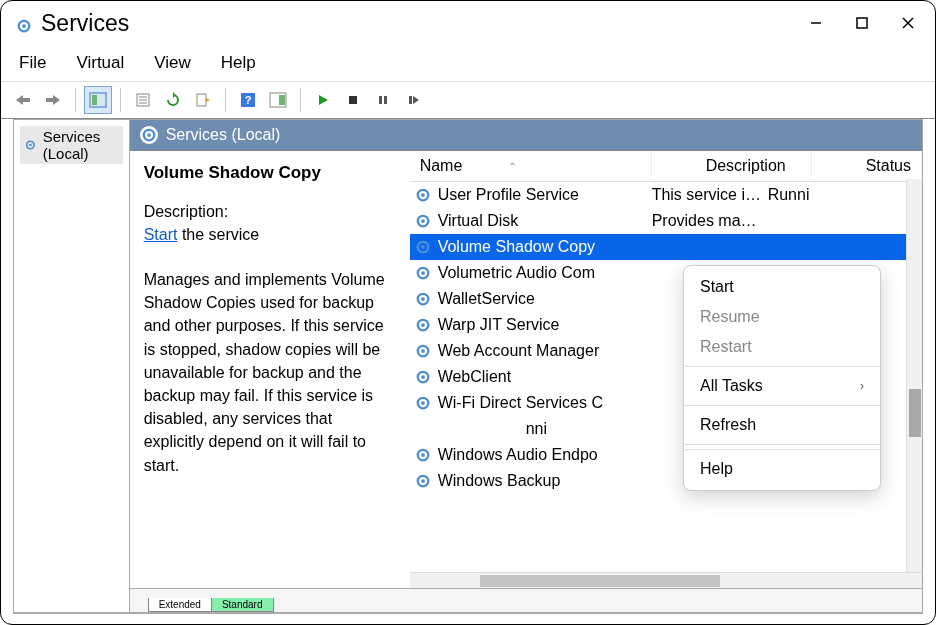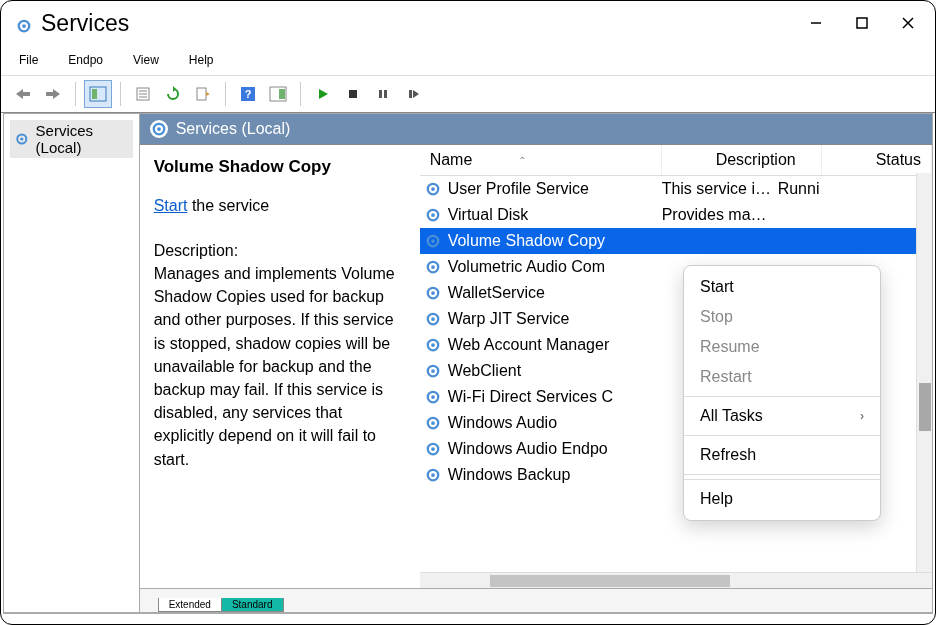--- a/index.html
+++ b/index.html
@@ -2,27 +2,27 @@
 <html><head>
 <meta charset="utf-8">
 <style>
 * { box-sizing: border-box; margin: 0; padding: 0; }
 body { font-family: "Segoe UI", Arial, sans-serif; font-size: 14px; color: #000; background: #fff; }
 .window { width: 936px; height: 625px; border: 1px solid #000; border-radius: 12px; overflow: hidden; display: flex; flex-direction: column; background: #fff; position: relative; }
 .titlebar { display: flex; align-items: center; height: 44px; padding: 0 4px 0 14px; }
 .titlebar .title { display: flex; align-items: center; gap: 8px; font-size: 23px; flex: 1; }
 .titlebar .wctrls { display: flex; gap: 0; }
 .wctrl { width: 46px; height: 44px; display: flex; align-items: center; justify-content: center; font-size: 15px; }
-.menubar { display: flex; gap: 22px; padding: 6px 14px; font-size: 12px; }
+.menubar { display: flex; gap: 22px; padding: 6px 14px; font-size: 17px; }
 .menubar span { padding: 2px 4px; }
 .toolbar { display: flex; align-items: center; gap: 2px; padding: 4px 8px; border-top: 1px solid #ddd; border-bottom: 1px solid #888; }
 .tbtn { width: 28px; height: 28px; display: flex; align-items: center; justify-content: center; border: 1px solid transparent; }
 .tbtn.active { border: 1px solid #7aa7d6; background: #d6e8fa; }
 .tdiv { width:1px; height:24px; background:#ccc; margin:0 6px; }
-.body { display: flex; flex: 1; overflow: hidden; border-bottom: 1px solid #aaa; margin: 0 2px; }
+.body { display: flex; flex: 1; overflow: hidden; border-bottom: 1px solid #aaa; margin: 0 12px; }
 .leftpane { width: 172px; border: 1px solid #aaa; border-right: 1px solid #aaa; padding: 6px 6px; }
 .leftpane .treeitem { display: flex; align-items: center; gap: 6px; background: #e8e8e8; padding: 2px 4px; font-size: 15px; }
 .main { flex: 1; border: 1px solid #aaa; border-left: none; display: flex; flex-direction: column; position: relative; }
 .panehdr { background: #6e8db0; color: #fff; padding: 6px 10px; display: flex; align-items: center; gap: 8px; font-size: 16px; border-bottom: 1px solid #888; }
 .panehdr .gg { background:#fff; border-radius:50%; }
 .panebody { flex: 1; display: flex; overflow: hidden; background: #fff; }
 .detail { width: 280px; padding: 10px 14px; font-size: 16px; line-height: 1.45; }
 .detail .svctitle { font-weight: bold; font-size: 17px; margin-bottom: 14px; }
 .detail a { color: #0b5dcc; text-decoration: underline; }
 .svclist { flex: 1; position: relative; font-size: 16px; overflow: hidden; border-left:0; }
@@ -31,21 +31,21 @@
 .col-name { width: 242px; display:flex; align-items:center; gap:6px; }
 .col-desc { width: 116px; }
 .col-stat { flex:1; }
 .row { display: flex; align-items: center; height: 26px; }
 .row.sel { background: #0a66e8; color: #fff; }
 .row .c1 { width:242px; display:flex; align-items:center; gap:6px; padding-left:4px; white-space:nowrap; overflow:hidden; }
 .row .c2 { width:116px; white-space:nowrap; overflow:hidden; text-overflow:ellipsis; }
 .row .c3 { flex:1; white-space:nowrap; overflow:hidden; }
 .tabstrip { display:flex; border-top:1px solid #aaa; background:#f5f5f5; padding-left:18px; height:24px; align-items:flex-end; font-size:10px; }
 .tab { padding:1px 10px; border:1px solid #888; border-top:none; background:#fff; margin-right:-1px; }
-.tab.inactive { background:#14b8a6; }
+.tab.inactive { background:#86efac; }
 .ctxmenu { position:absolute; right:54px; top:264px; width:198px; background:#fff; border:1px solid #ccc; box-shadow:0 6px 20px rgba(0,0,0,0.18); border-radius:8px; padding:6px 0; font-size:16px; z-index: 50; }
 .ctxmenu .mi { padding:6px 16px; }
 .ctxmenu .mi.disabled { color:#888; }
 .ctxmenu .mi.bold { font-weight:bold; }
 .ctxmenu .mi.sub { display:flex; justify-content:space-between; align-items:center; }
 .ctxmenu hr { border:none; border-top:1px solid #ddd; margin:4px 0; }
 .gear { display:inline-block; width:18px; height:18px; }
 .hscroll { position:absolute; left:0; right:0; bottom:0; height:16px; background:#f0f0f0; border-top:1px solid #ddd; }
 .hscroll .thumb { position:absolute; left:70px; width:240px; top:2px; height:12px; background:#c4c4c4; }
 .vscroll { position:absolute; right:0; top:28px; bottom:16px; width:16px; background:#f0f0f0; border-left:1px solid #ddd; }
@@ -84,21 +84,21 @@
           <svg width="14" height="14">
             <line x1="2" y1="2" x2="12" y2="12" stroke="#000" stroke-width="1.5"></line>
             <line x1="12" y1="2" x2="2" y2="12" stroke="#000" stroke-width="1.5"></line>
           </svg>
         </div>
     </div>
   </div>
 
   <div class="menubar">
     <span>File</span>
-    <span>Endpo</span>
+    <span>Virtual</span>
     <span>View</span>
     <span>Help</span>
   </div>
 
   <div class="toolbar">
     <div class="tbtn">
         <svg width="18" height="14">
           <polygon points="9,2 2,7 9,12" fill="#888"></polygon>
           <rect x="9" y="5" width="7" height="4" fill="#888"></rect>
         </svg>
@@ -191,24 +191,24 @@
         <span class="gear gg"><svg class="gearsvg" viewBox="0 0 24 24">
               <circle cx="12" cy="12" r="7" fill="none" stroke="#4a8fd6" stroke-width="3"></circle>
               <circle cx="12" cy="12" r="2.5" fill="#4a8fd6"></circle>
             </svg></span>
         <span>Services (Local)</span>
       </div>
 
       <div class="panebody">
         <div class="detail">
           <div class="svctitle">Volume Shadow Copy</div>
+          <div>Description:</div>
           <div style="margin-bottom:22px;">
             <a href="#">Start</a><span> the service</span>
           </div>
-          <div>Description:</div>
           <div>Manages and implements Volume Shadow Copies used for backup and other purposes. If this service is stopped, shadow copies will be unavailable for backup and the backup may fail. If this service is disabled, any services that explicitly depend on it will fail to start.</div>
         </div>
 
         <div class="svclist">
           <div class="listhdr">
             <div class="col-name">
                 <span>Name</span>
                 <span class="sortind">⌃</span>
               </div>
             <div class="col-desc">Description</div>
@@ -308,27 +308,20 @@
                   <svg class="gearsvg" viewBox="0 0 24 24">
                     <circle cx="12" cy="12" r="7" fill="none" stroke="#4a8fd6" stroke-width="3"></circle>
                     <circle cx="12" cy="12" r="2.5" fill="#4a8fd6"></circle>
                   </svg>
                   <span>Wi-Fi Direct Services C</span>
                 </div>
                 <div class="c2"></div>
                 <div class="c3"></div>
               </div>
               <div class="row">
-                <div class="c1">
-                  <svg class="gearsvg" viewBox="0 0 24 24">
-                    <circle cx="12" cy="12" r="7" fill="none" stroke="#4a8fd6" stroke-width="3"></circle>
-                    <circle cx="12" cy="12" r="2.5" fill="#4a8fd6"></circle>
-                  </svg>
-                  <span>Windows Audio</span>
-                </div>
                 <div class="c2"></div>
                 <div class="c3">nni</div>
               </div>
               <div class="row">
                 <div class="c1">
                   <svg class="gearsvg" viewBox="0 0 24 24">
                     <circle cx="12" cy="12" r="7" fill="none" stroke="#4a8fd6" stroke-width="3"></circle>
                     <circle cx="12" cy="12" r="2.5" fill="#4a8fd6"></circle>
                   </svg>
                   <span>Windows Audio Endpo</span>
@@ -361,21 +354,20 @@
         <div class="tab">Extended</div>
         <div class="tab inactive">Standard</div>
       </div>
     </div>
   </div>
 
   <div style="height:10px;"></div>
 
   <div class="ctxmenu">
     <div class="mi">Start</div>
-    <div class="mi disabled">Stop</div>
     <div class="mi disabled">Resume</div>
     <div class="mi disabled">Restart</div>
     <hr>
     <div class="mi sub">
         <span>All Tasks</span>
         <span class="chv">›</span>
       </div>
     <hr>
     <div class="mi">Refresh</div>
     <hr>

